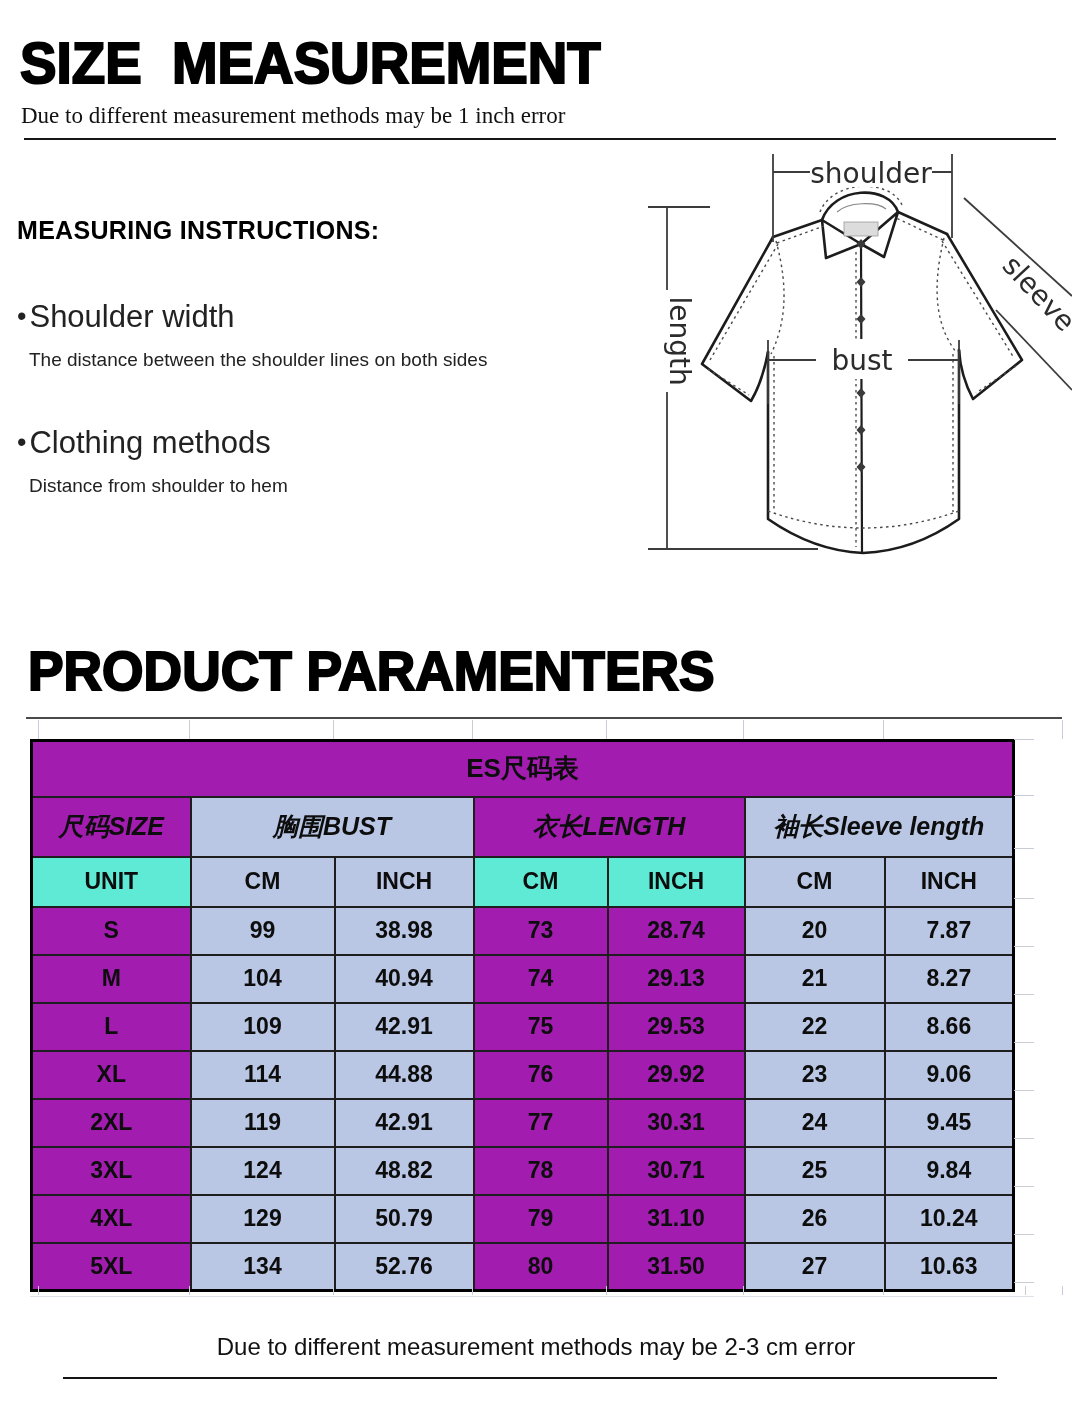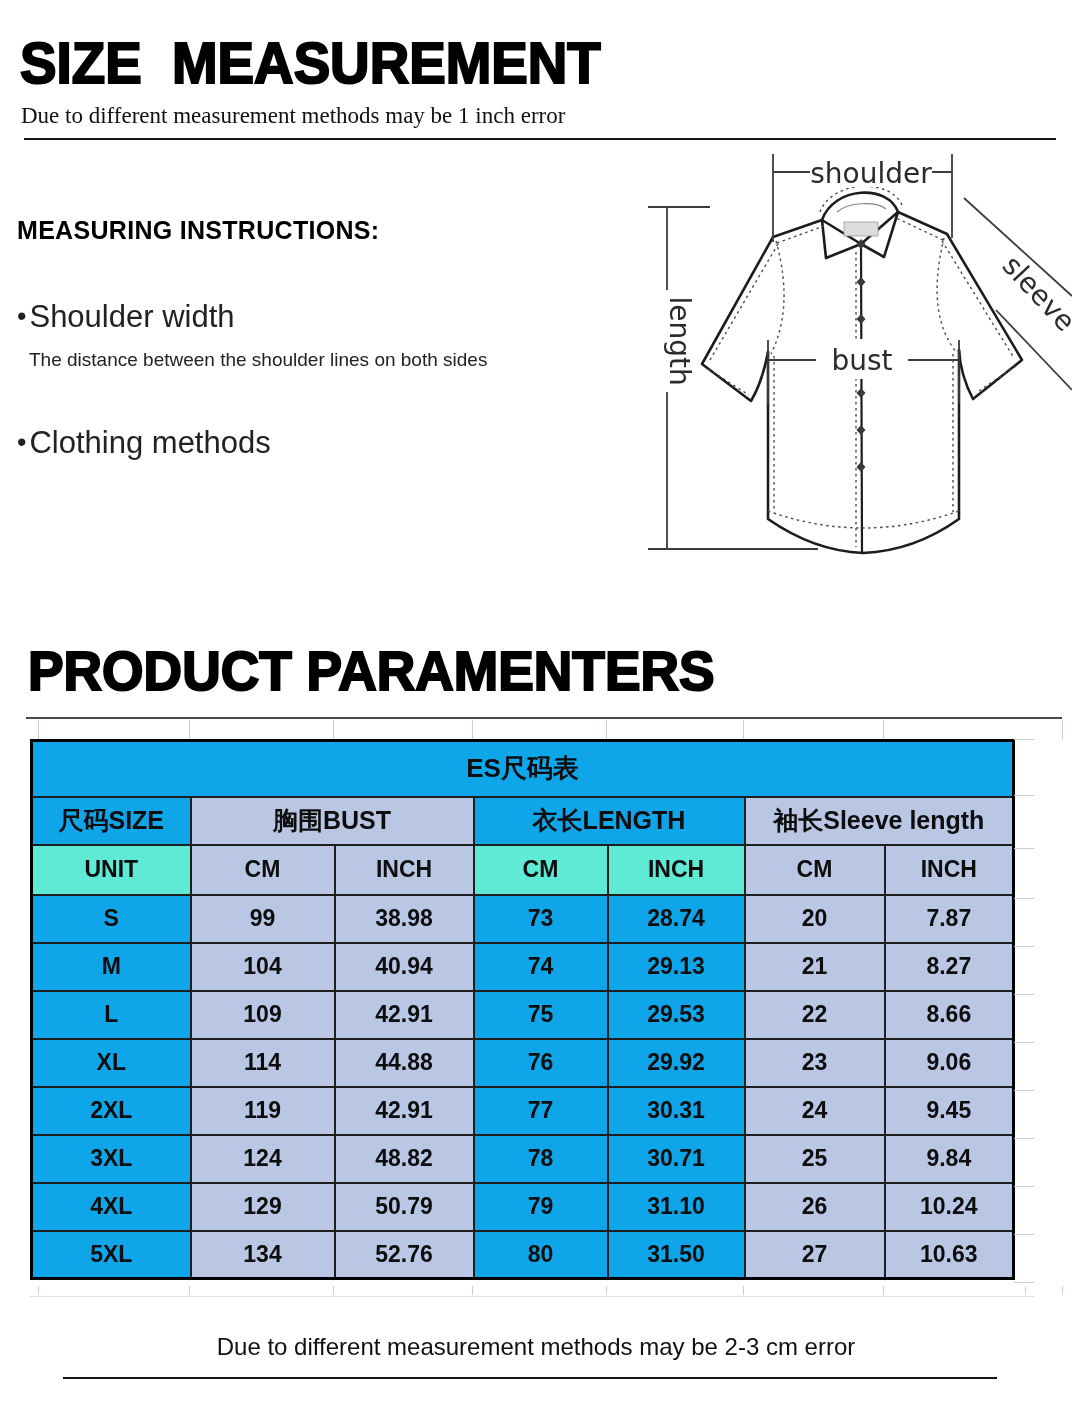--- a/index.html
+++ b/index.html
@@ -41,24 +41,24 @@
   .gv { position:absolute; width:1px; background:#c7ccd5; }
   .gh { position:absolute; height:1px; background:#c7ccd5; left:1014px; width:20px; }
   .subline { position:absolute; height:1px; background:#dde0e5; left:30px; width:1004px; }
   table.size { position:absolute; left:30px; top:22px; width:982px; border-collapse:collapse; table-layout:fixed; background:#fff; }
   table.size { border:3px solid #000; }
   table.size td, table.size th {
     border:2px solid #1e1e1e; padding:0; text-align:center; vertical-align:middle;
     font-weight:bold; color:#0d0d0d; overflow:hidden; white-space:nowrap;
   }
   tr.t-title  { height:56px; } tr.t-title td { font-size:26px; }
-  tr.t-group  { height:48px; } tr.t-group th { font-size:25px; }
+  tr.t-group  { height:60px;font-style:italic; } tr.t-group th { font-size:25px; }
   tr.t-unit   { height:50px; } tr.t-unit td { font-size:23px; }
   tbody.t-body tr { height:48px; } tbody.t-body td { font-size:23px; }
-  .blue { background:#b9c7e5; } .grey { background:#5eead4; } .w { background:#0ea5e9; }
+  .blue { background:#b9c7e5; } .grey { background:#5eead4; } .w { background:#a21caf; }
 
   
   .footer-note { margin:24px 0 0 0; text-align:center; font-size:24px; color:#111; }
   .rule-bottom { border:none; border-top:2px solid #141414; margin:16px 75px 0 63px; }
 
   
   .dim-label { font-family:"DejaVu Sans", sans-serif; fill:#2b2b2b; font-size:28px; }
 </style>
 </head>
 <body>
@@ -73,20 +73,21 @@
   <div class="instr">
     <h2 class="instr-h">MEASURING INSTRUCTIONS:</h2>
     <div class="instr-item">
       <div class="term">Shoulder width</div>
       <div class="desc">The distance between the shoulder lines on both sides</div>
     </div>
     <div class="instr-item">
     </div>
     <div class="instr-item">
       <div class="term">Clothing methods</div>
+      <div class="desc">Distance from shoulder to hem</div>
     </div>
   </div>
 
   <div class="diagram">
     <svg width="438" height="460" viewBox="0 0 438 460">
 
       <g stroke="#1c1c1c" stroke-width="2.6" fill="none" stroke-linejoin="round" stroke-linecap="round">
 
         <path d="M134,210 L134,377 Q180,409 229,411 Q280,409 325,377 L325,208"></path>
 

